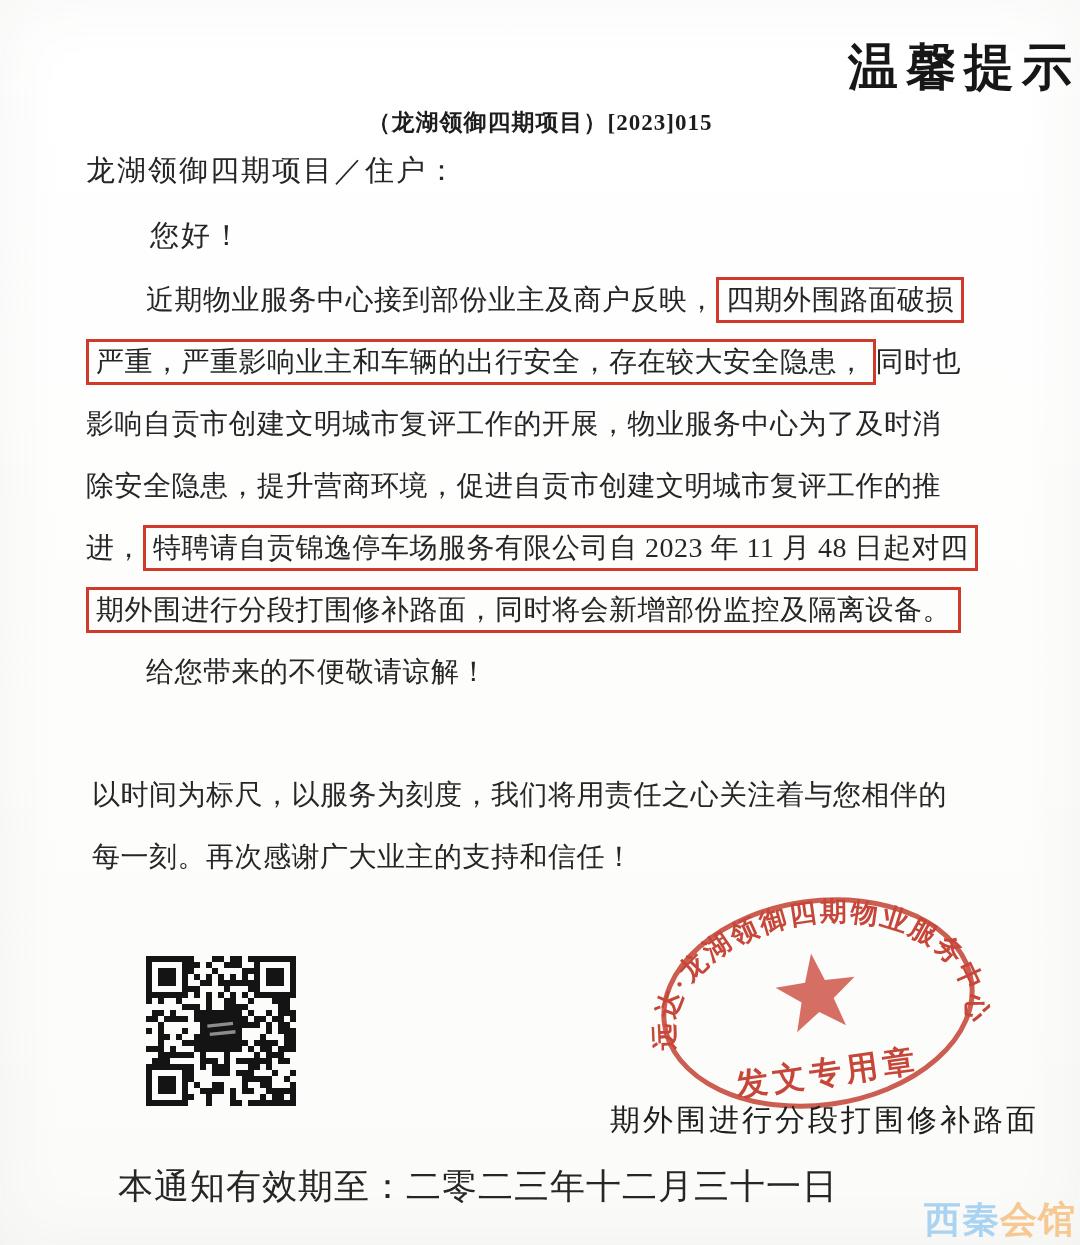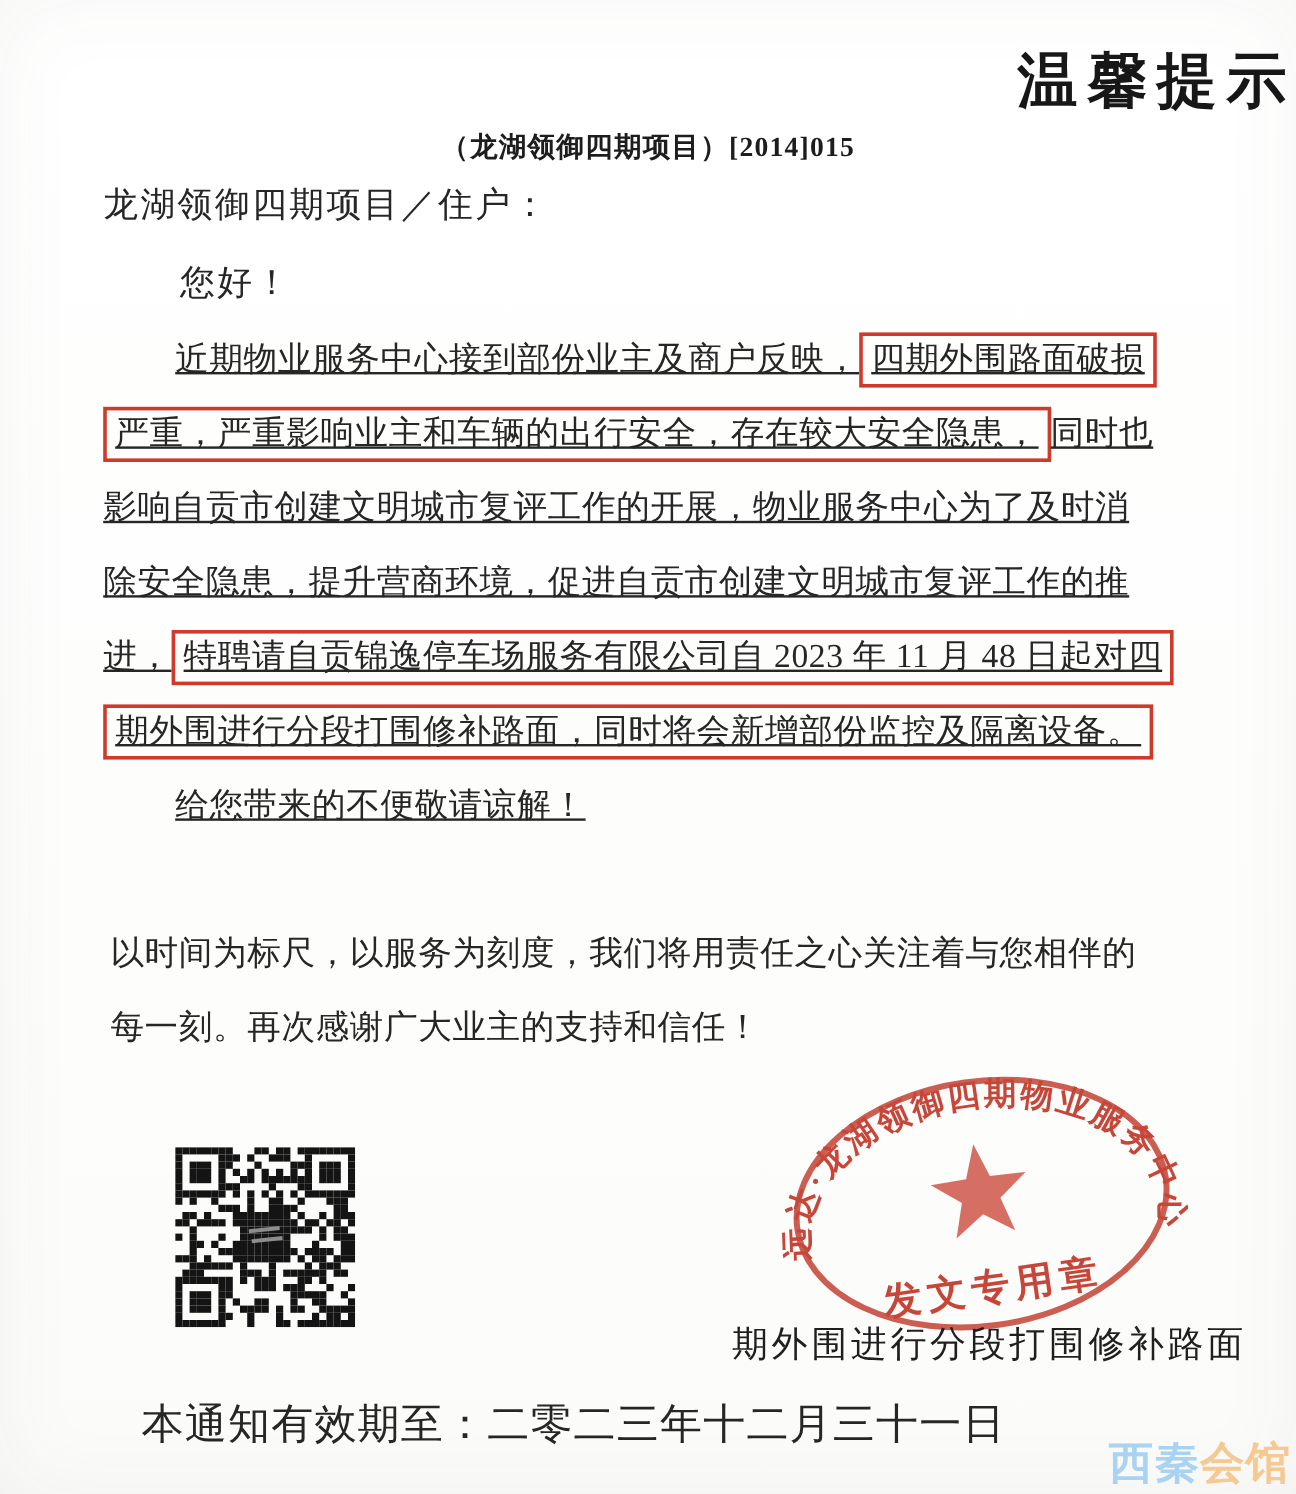--- a/index.html
+++ b/index.html
@@ -14,21 +14,21 @@
   .title {
     position:absolute; top:34px; left:0; width:100%; text-align:right;
     font-size:50px; font-weight:700; letter-spacing:8px; color:#171717;
   }
   .docnum {
     position:absolute; top:107px; left:0; width:100%; text-align:center;
     font-size:23px; font-weight:700; letter-spacing:1px; color:#1d1d1d;
   }
   .salutation { position:absolute; top:151px; left:86px; font-size:29px; letter-spacing:2px; }
   .greeting   { position:absolute; top:216px; left:150px; font-size:29px; letter-spacing:2px; }
-  .body-block { position:absolute; top:269px; left:86px; width:905px;text-decoration:underline; }
+  .body-block { position:absolute; top:269px; left:86px; width:905px; }
   .body-line  { height:62px; line-height:62px; font-size:28px; white-space:nowrap; letter-spacing:0.5px; }
   .body-line.indent { padding-left:60px; }
   .boxed { border:3px solid var(--box-red); padding:4px 7px 5px 7px; }
   .closing-block { position:absolute; top:764px; left:92px; }
   .closing-line  { height:62px; line-height:62px; font-size:28px; white-space:nowrap; letter-spacing:0.5px; }
   .qr { position:absolute; left:146px; top:956px; }
   .stamp {
     position:absolute; left:648px; top:890px; width:340px; height:226px;
     transform:rotate(-8deg); opacity:0.93;
   }
@@ -42,21 +42,21 @@
     position:absolute; right:4px; bottom:0; font-size:37px; font-weight:700;
     font-family:"Liberation Sans","DejaVu Sans",sans-serif; letter-spacing:1px;text-align:right;
   }
 </style>
 </head>
 <body>
 
 <div class="page" style="--box-red: #cf3a2a; color: rgb(38, 38, 38);">
 
   <div class="title">温馨提示</div>
-  <div class="docnum">（龙湖领御四期项目）[2014]015</div>
+  <div class="docnum">（龙湖领御四期项目）[2023]015</div>
 
   <div class="salutation">龙湖领御四期项目／住户：</div>
   <div class="greeting">您好！</div>
 
   <div class="body-block" id="body-block">
       <div class="body-line indent"><span>近期物业服务中心接到部份业主及商户反映，</span><span class="boxed">四期外围路面破损</span></div>
       <div class="body-line"><span class="boxed">严重，严重影响业主和车辆的出行安全，存在较大安全隐患，</span><span>同时也</span></div>
       <div class="body-line"><span>影响自贡市创建文明城市复评工作的开展，物业服务中心为了及时消</span></div>
       <div class="body-line"><span>除安全隐患，提升营商环境，促进自贡市创建文明城市复评工作的推</span></div>
       <div class="body-line"><span>进，</span><span class="boxed">特聘请自贡锦逸停车场服务有限公司自 2023 年 11 月 48 日起对四</span></div>

